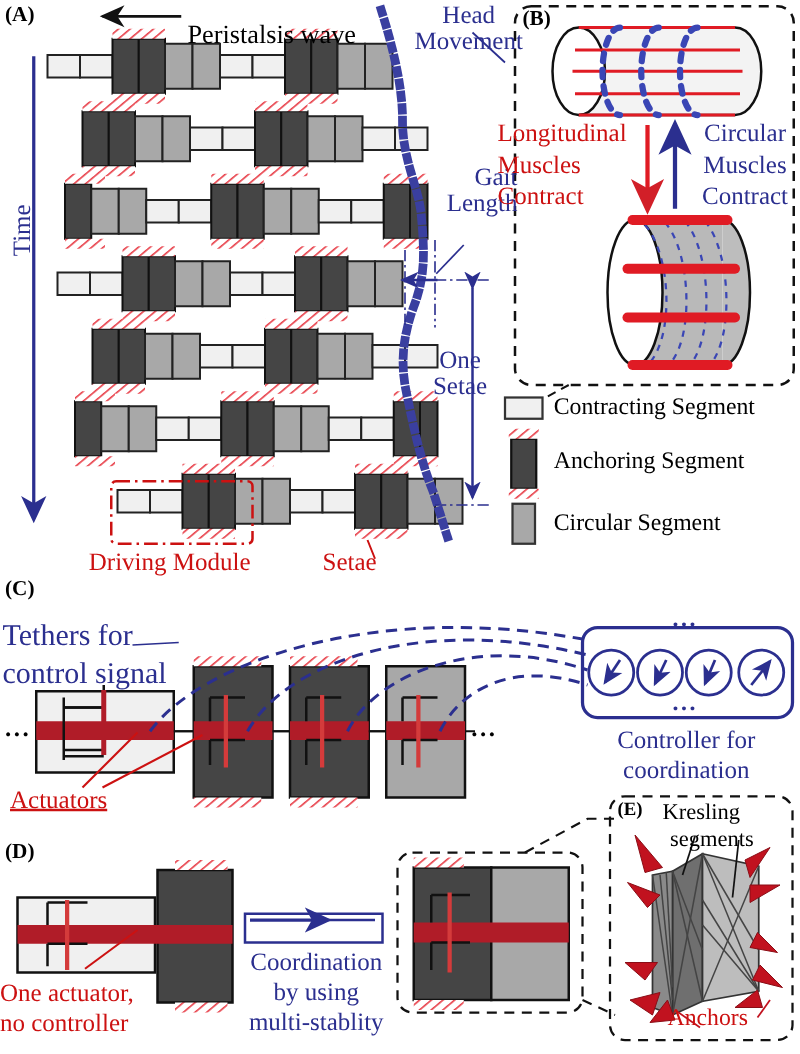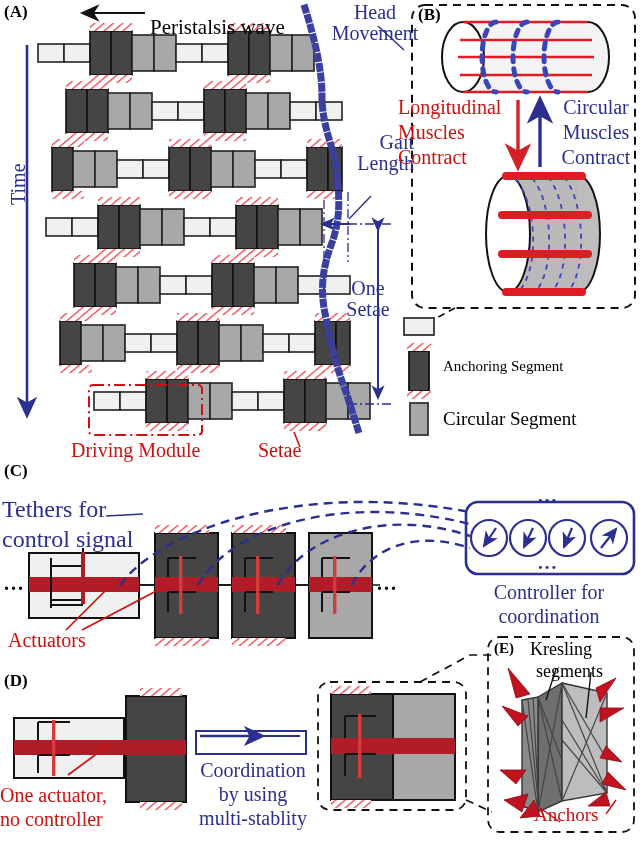--- a/index.html
+++ b/index.html
@@ -411,26 +411,27 @@
 <div class="lbl red" style="left:71px;top:440px;font-size:20px;">Driving Module</div>
 <div class="lbl red" style="left:258px;top:440px;font-size:20px;">Setae</div>
 
 <div class="lbl red" style="left:398px;top:95px;font-size:20px;text-align:left;width:118px;line-height:1.25;">Longitudinal
 Muscles
 Contract</div>
 <div class="lbl blue" style="left:542px;top:95px;font-size:20px;text-align:center;width:108px;line-height:1.25;">Circular
 Muscles
 Contract</div>
 
-<div class="lbl blk" style="left:443px;top:359px;font-size:15px;">Anchoring Segment</div>
+<div class="lbl blk" style="left:443px;top:316px;font-size:19px;">Contracting Segment</div>
+<div class="lbl blk" style="left:443px;top:359px;font-size:19px;">Anchoring Segment</div>
 <div class="lbl blk" style="left:443px;top:409px;font-size:19px;">Circular Segment</div>
 
 <div class="lbl blue" style="left:2px;top:494px;font-size:24px;line-height:1.25;">Tethers for
 control signal</div>
-<div class="lbl red" style="left:8px;top:630px;font-size:20px;">Actuators</div>
+<div class="lbl red" style="left:8px;top:630px;font-size:20px;text-decoration:underline;">Actuators</div>
 <div class="lbl blue" style="left:451px;top:580px;font-size:20px;text-align:center;width:196px;line-height:1.2;">Controller for
 coordination</div>
 <div class="lbl blk" style="left:4px;top:573px;font-size:20px;font-weight:bold;letter-spacing:2px;">...</div>
 <div class="lbl blk" style="left:377px;top:573px;font-size:20px;font-weight:bold;letter-spacing:2px;">...</div>
 <div class="lbl blue" style="left:538px;top:486px;font-size:19px;font-weight:bold;letter-spacing:2px;">...</div>
 <div class="lbl blue" style="left:538px;top:553px;font-size:19px;font-weight:bold;letter-spacing:2px;">...</div>
 
 <div class="lbl red" style="left:0px;top:783px;font-size:20px;line-height:1.2;">One actuator,
 no controller</div>
 <div class="lbl blue" style="left:180px;top:758px;font-size:20px;text-align:center;width:146px;line-height:1.2;">Coordination

